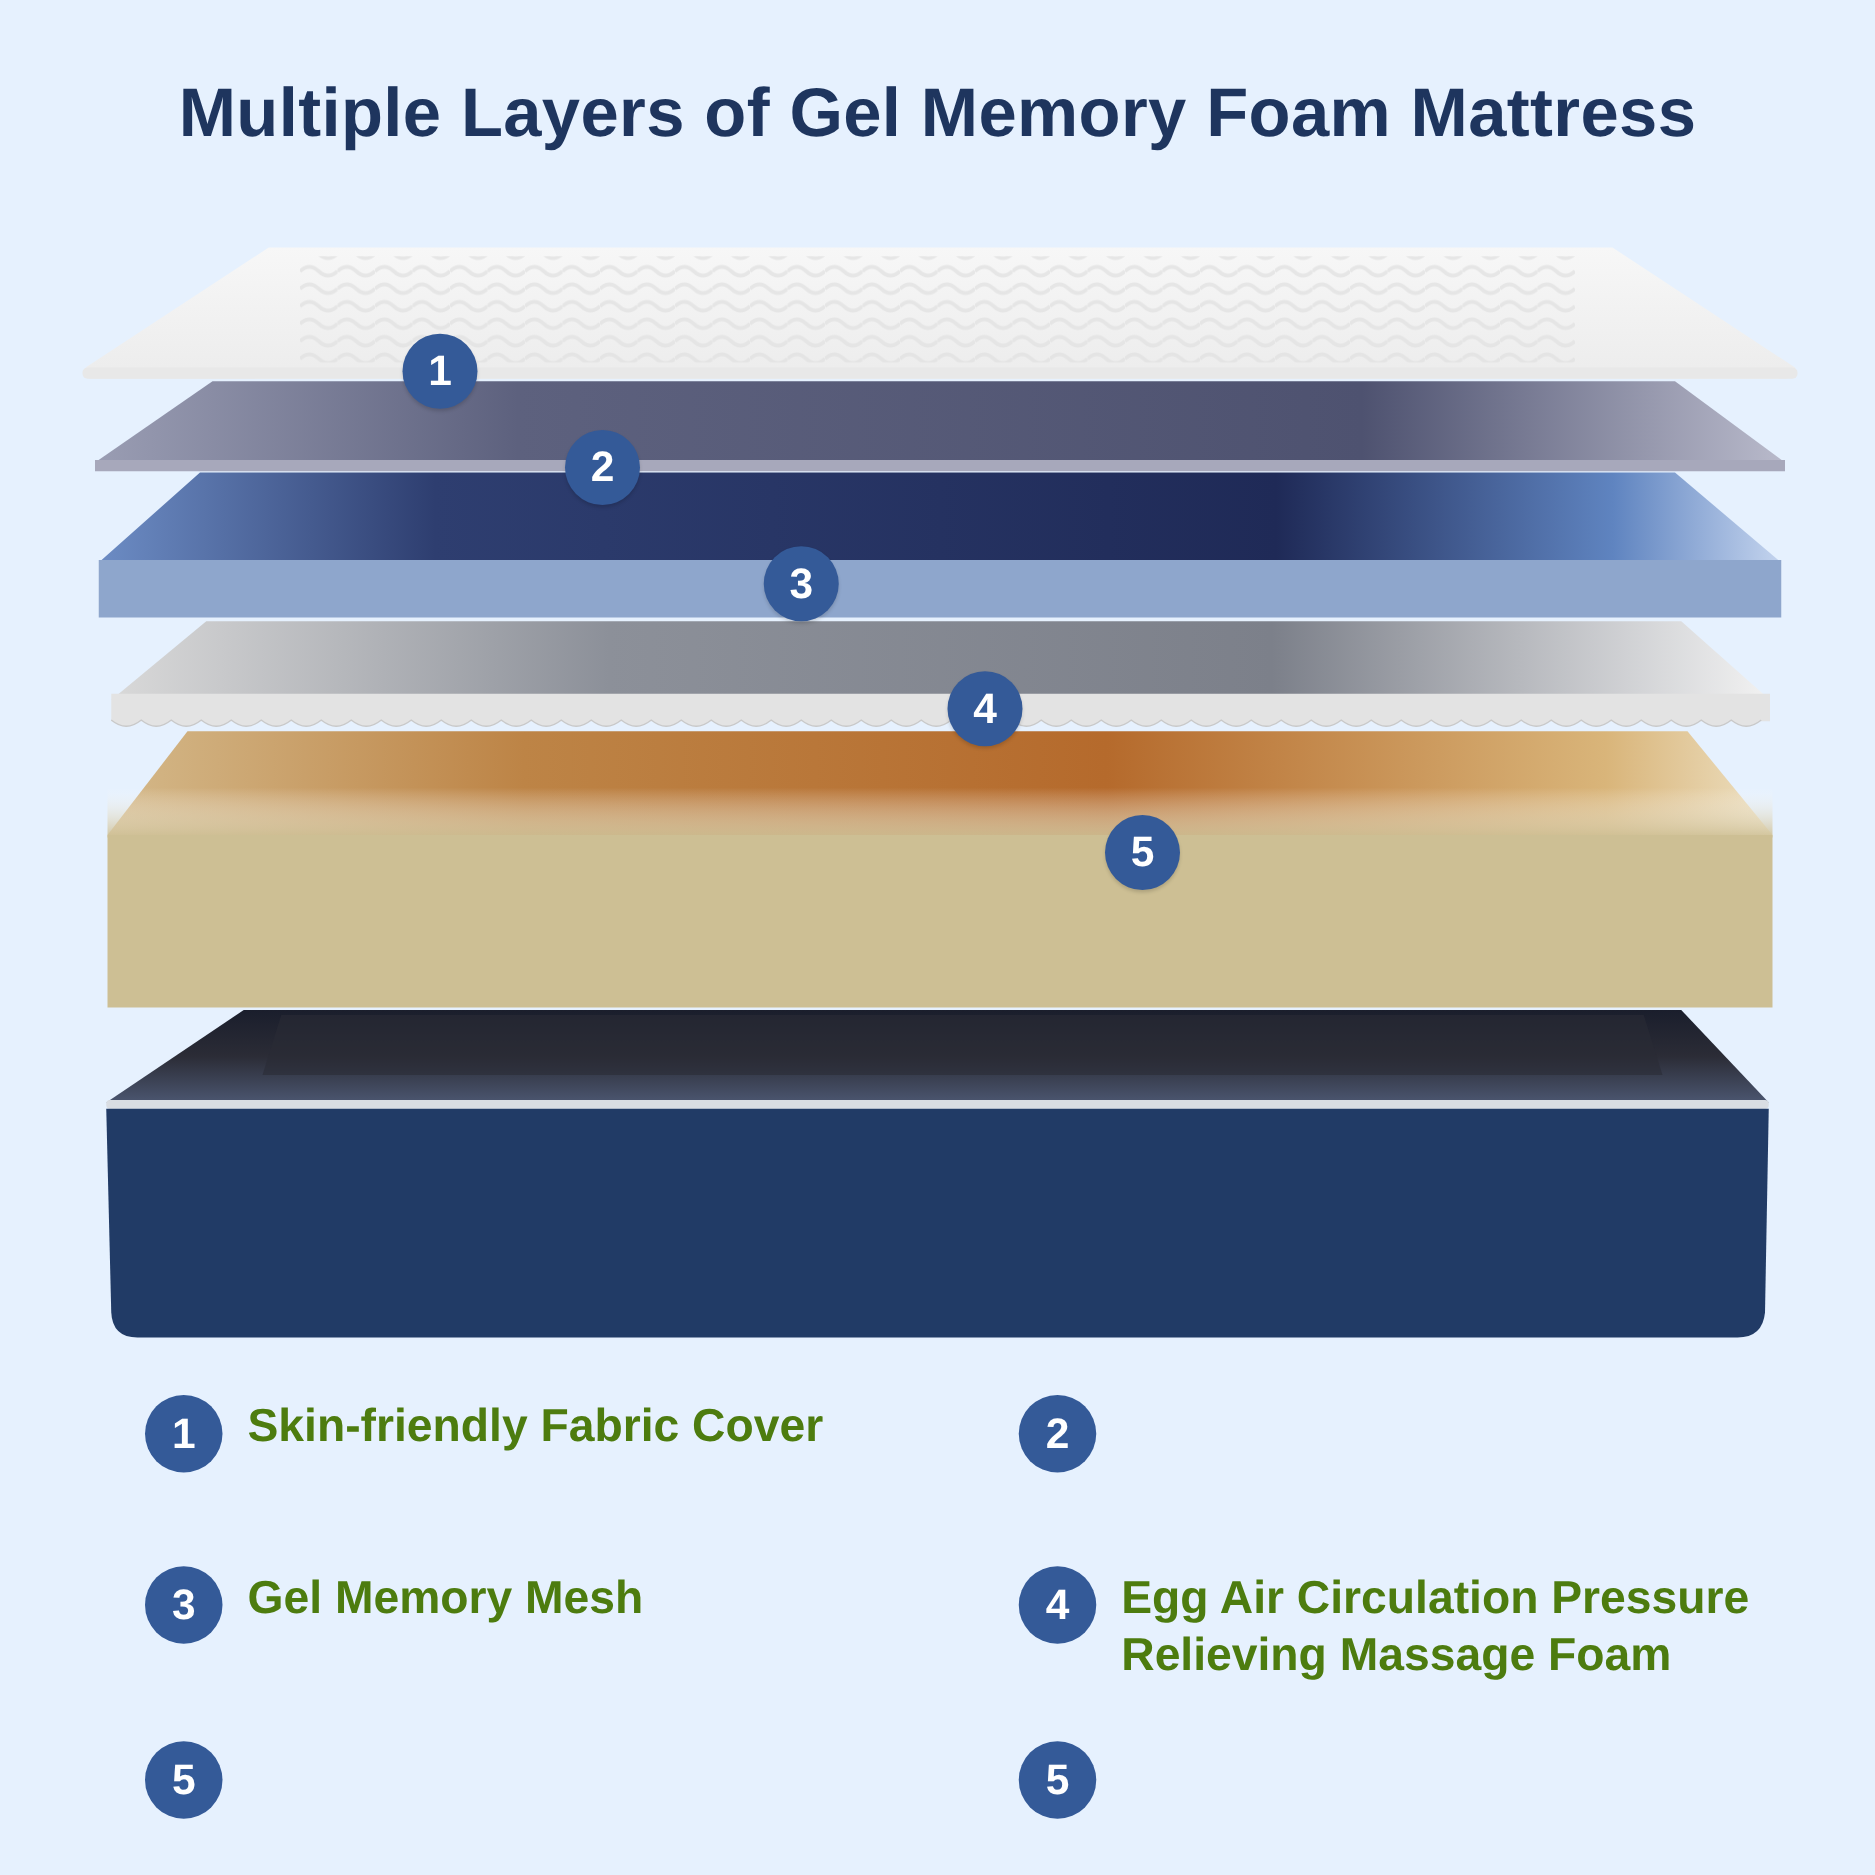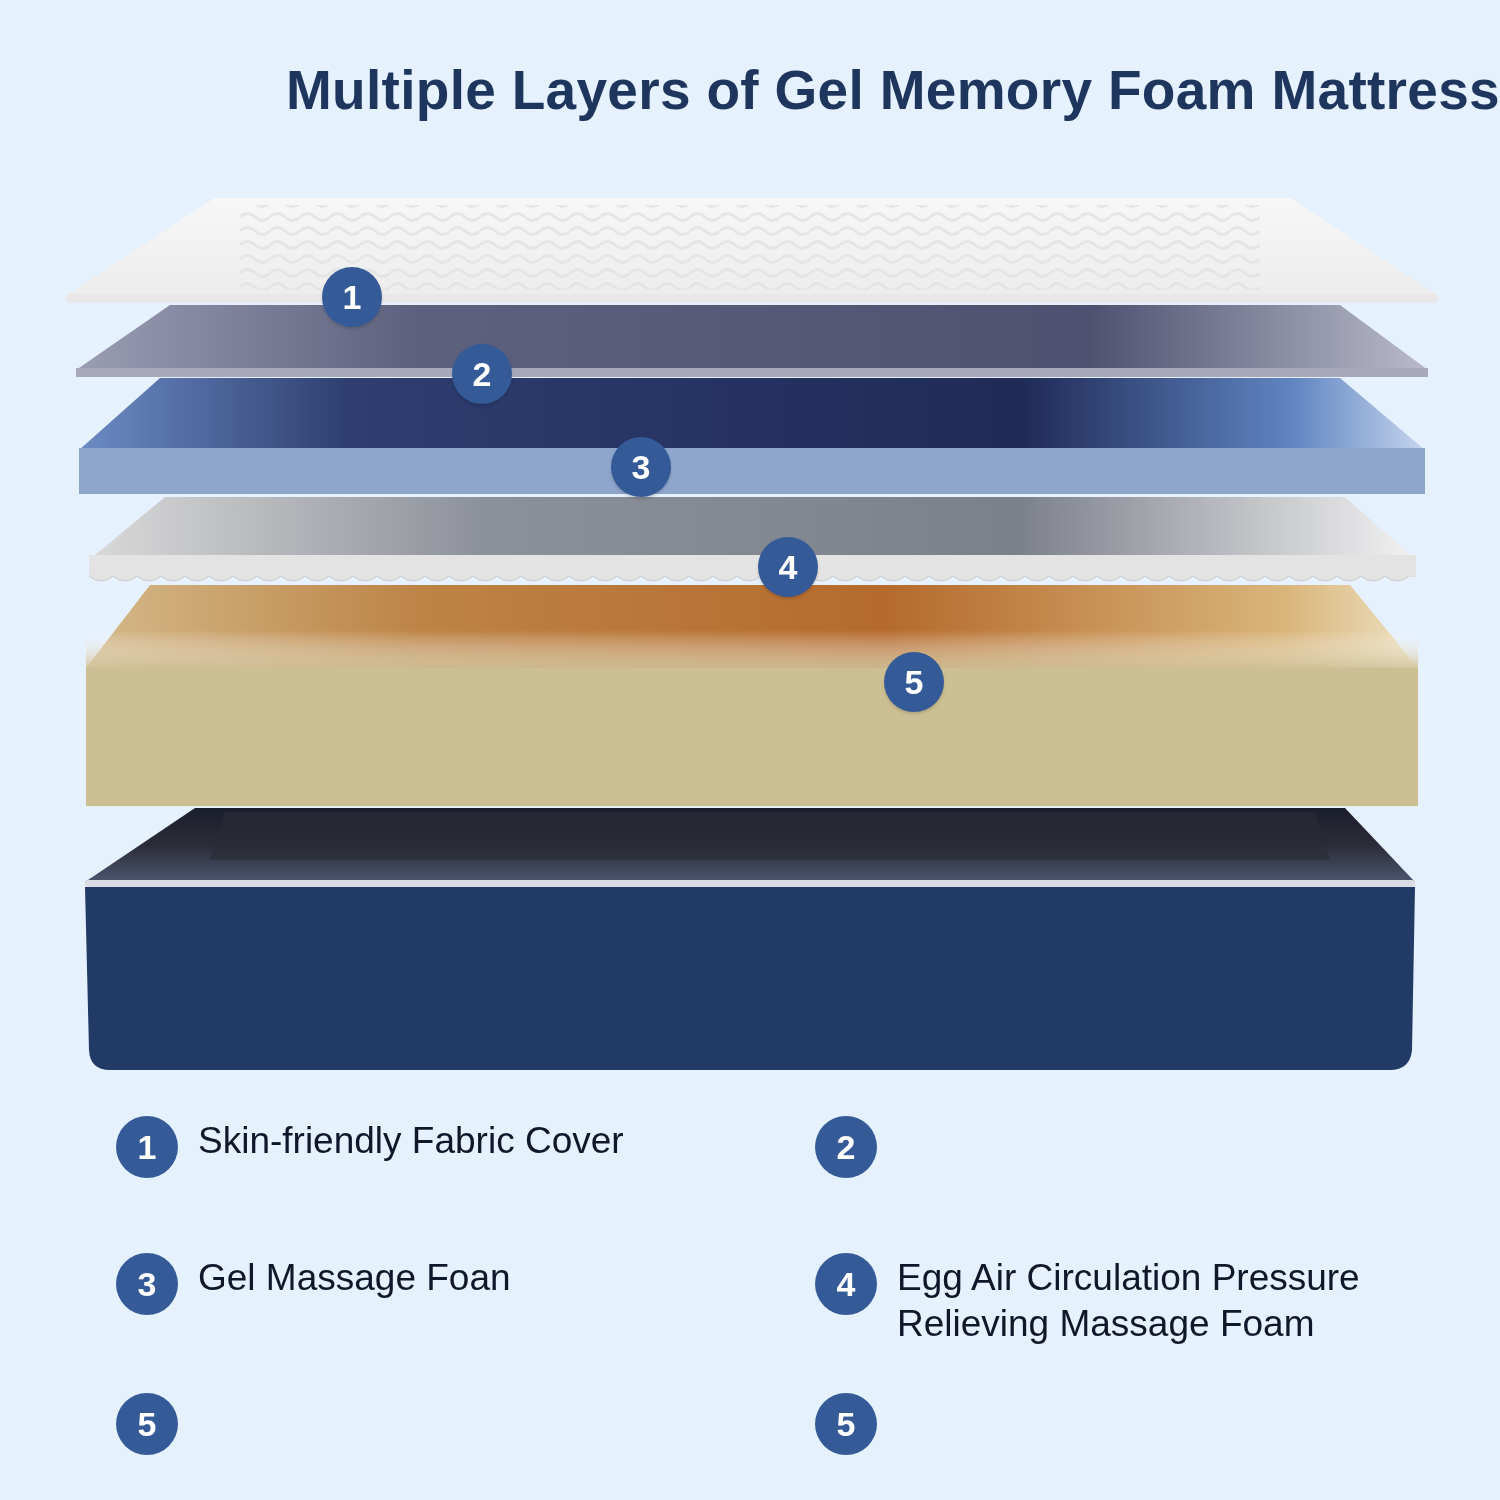--- a/index.html
+++ b/index.html
@@ -1,22 +1,22 @@
 <!DOCTYPE html>
 <html><head>
 <meta charset="utf-8">
 <style>
   html, body { margin:0; padding:0; }
   body { width:1500px; height:1500px; background:#e6f1fe; position:relative; overflow:hidden; font-family:"Liberation Sans", sans-serif; }
-  .title { position:absolute; left:0; right:0; top:58px; text-align:right; font-size:55px; font-weight:bold; color:#1e355e; letter-spacing:0.3px; }
+  .title { position:absolute; left:0; right:0; top:58px; text-align:center; font-size:55px; font-weight:bold; color:#1e355e; letter-spacing:0.3px; }
   svg.art { position:absolute; left:0; top:0; width:1500px; height:1500px; }
   .marker { position:absolute; width:60px; height:60px; border-radius:50%; background:#345a98; color:#fff; font-weight:bold; font-size:34px; display:flex; align-items:center; justify-content:center; box-shadow:0 2px 3px rgba(0,0,0,0.15); }
   .legend-item { position:absolute; display:flex; align-items:flex-start; }
   .legend-item .badge { width:62px; height:62px; border-radius:50%; background:#345a98; color:#fff; font-weight:bold; font-size:34px; display:flex; align-items:center; justify-content:center; flex:none; }
-  .legend-item .label { margin-left:20px; font-size:37px; font-weight:normal; color:#0f172a; line-height:46px; white-space:pre-line; padding-top:2px; }
+  .legend-item .label { margin-left:20px; font-size:37px; font-weight:bold; color:#4d7c0f; line-height:46px; white-space:pre-line; padding-top:2px; }
 </style>
 </head>
 <body>
 
 <div class="title">Multiple Layers of Gel Memory Foam Mattress</div>
 
 <svg class="art" viewBox="0 0 1500 1500" xmlns="http://www.w3.org/2000/svg">
   <defs>
     <linearGradient id="g1top" x1="0" y1="0" x2="0" y2="1">
       <stop offset="0" stop-color="#f7f7f7"></stop>
@@ -106,21 +106,21 @@
 
 <div class="legend-item" style="left:116px; top:1116px;">
   <div class="badge">1</div>
   <div class="label">Skin-friendly Fabric Cover</div>
 </div>
 <div class="legend-item" style="left:815px; top:1116px;">
   <div class="badge">2</div>
 </div>
 <div class="legend-item" style="left:116px; top:1253px;">
   <div class="badge">3</div>
-  <div class="label">Gel Massage Foan</div>
+  <div class="label">Gel Memory Mesh</div>
 </div>
 <div class="legend-item" style="left:815px; top:1253px;">
   <div class="badge">4</div>
   <div class="label">Egg Air Circulation Pressure
 Relieving Massage Foam</div>
 </div>
 <div class="legend-item" style="left:116px; top:1393px;">
   <div class="badge">5</div>
 </div>
 <div class="legend-item" style="left:815px; top:1393px;">

